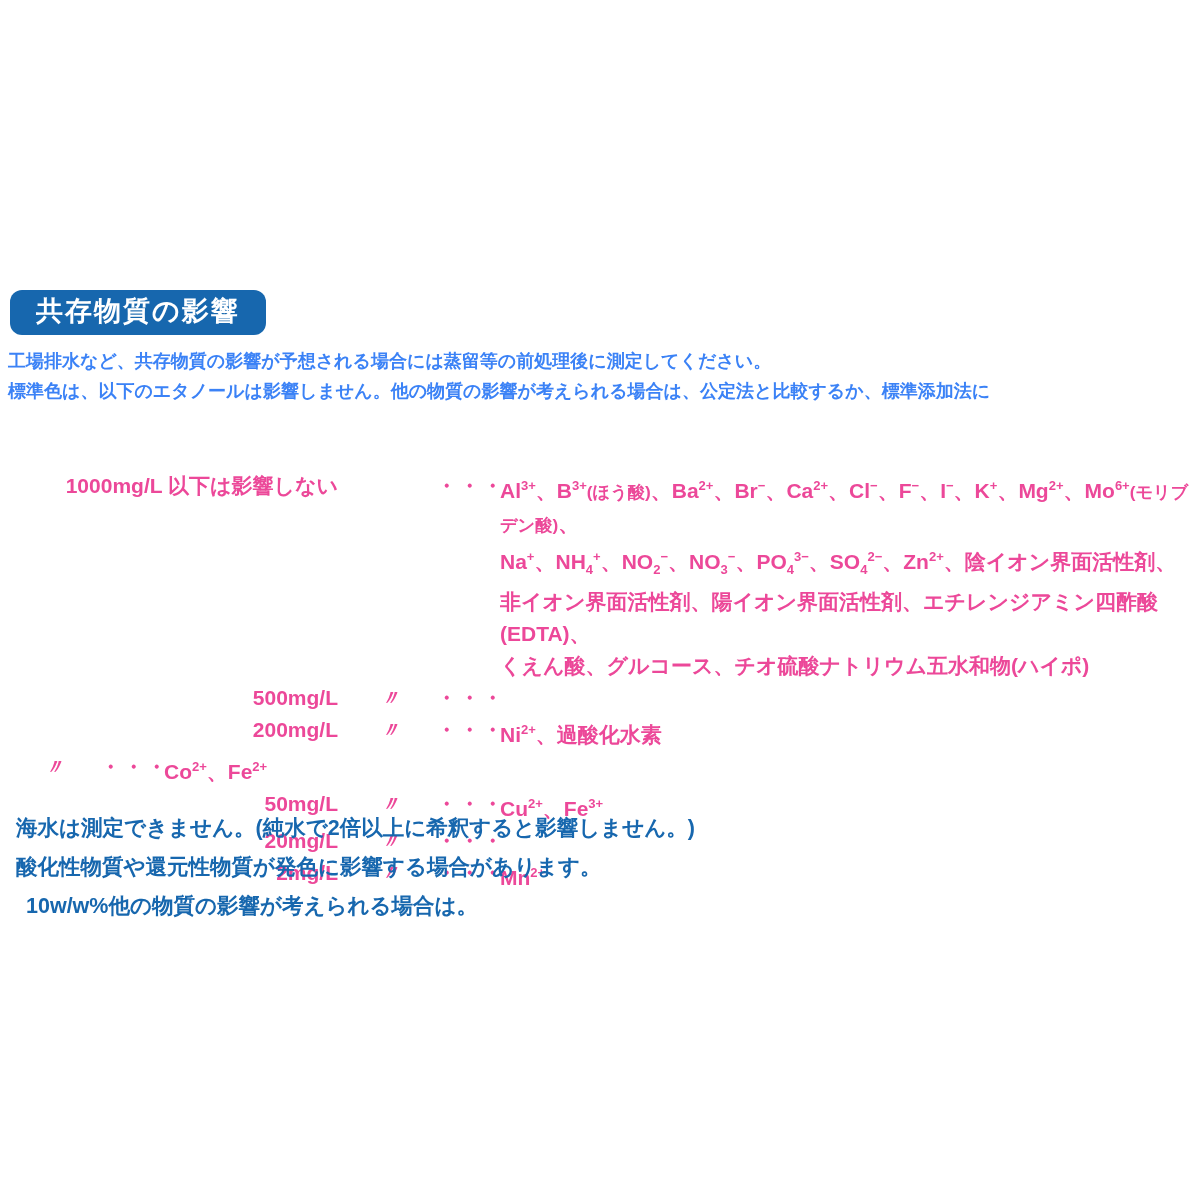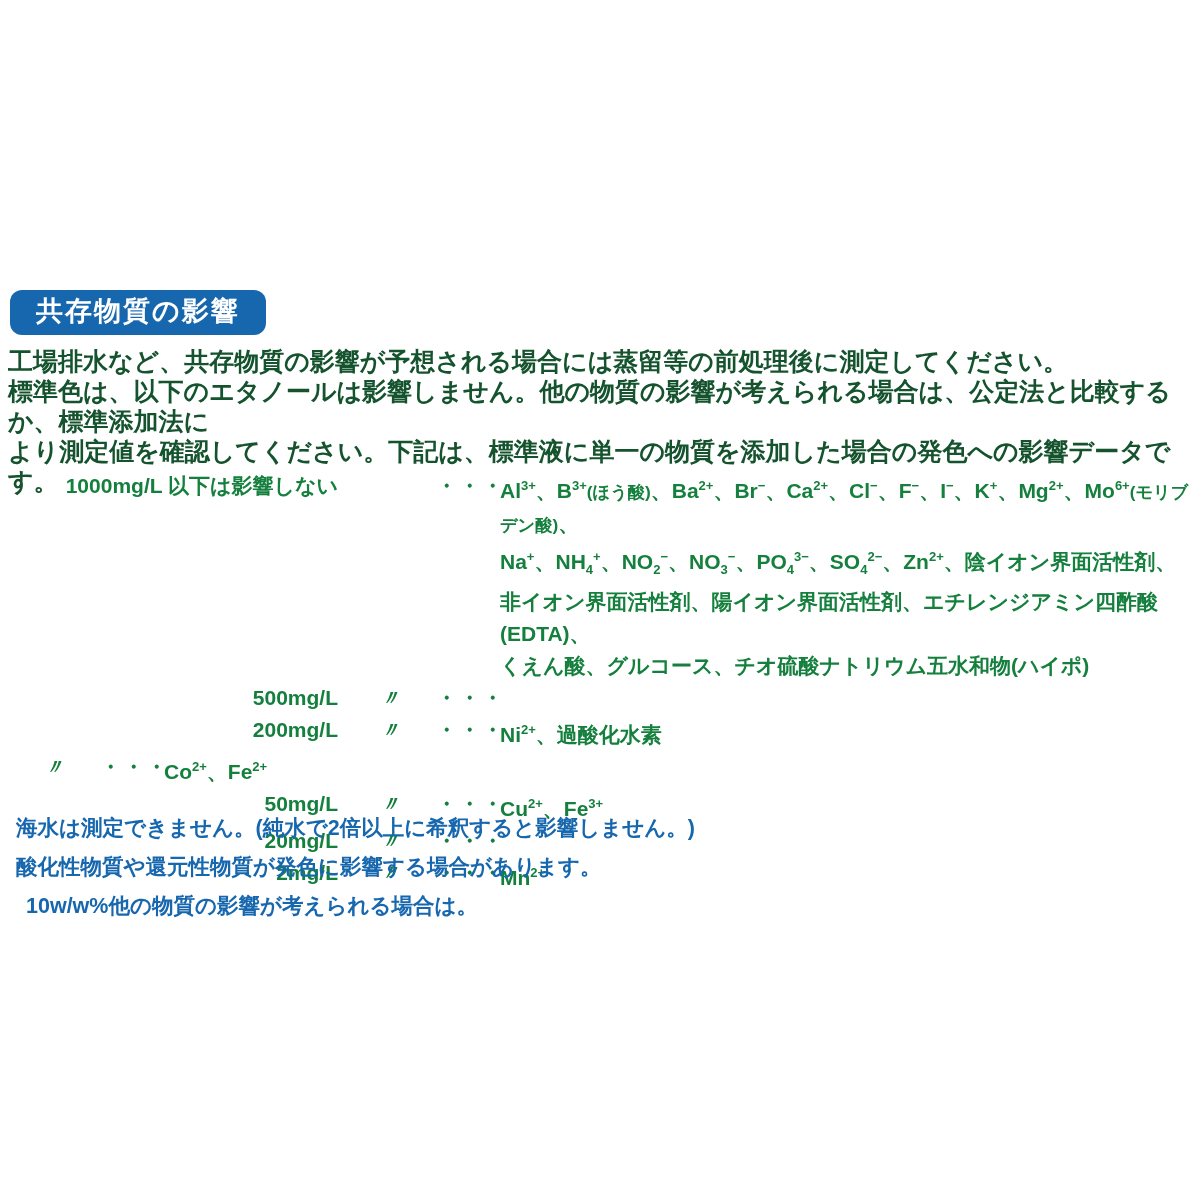--- a/index.html
+++ b/index.html
@@ -37,37 +37,37 @@
     border-radius: 12px;
     line-height: 1.15;
   }
 
   
   .intro {
     position: absolute;
     left: 8px;
     top: 346px;
     width: 1180px;
-    font-size: 25px;
+    font-size: 18px;
     font-weight: bold;
     line-height: 30px;
-    color: #14532d;
+    color: #3b82f6;
     letter-spacing: 0px;
   }
   .intro p { margin: 0; }
 
   
   .table {
     position: absolute;
     left: 8px;
     top: 470px;
     width: 1185px;
     font-size: 21px;
     font-weight: bold;
-    color: #15803d;
+    color: #ec4899;
   }
   .row {
     display: flex;
     align-items: flex-start;
     line-height: 32px;
   }
   .c-conc {
     width: 330px;
     text-align: right;
     padding-right: 6px;
@@ -119,21 +119,20 @@
 </head>
 <body>
 
 <div class="page">
 
   <div class="heading-pill">共存物質の影響</div>
 
   <div class="intro">
     <p>工場排水など、共存物質の影響が予想される場合には蒸留等の前処理後に測定してください。</p>
     <p>標準色は、以下のエタノールは影響しません。他の物質の影響が考えられる場合は、公定法と比較するか、標準添加法に</p>
-    <p>より測定値を確認してください。下記は、標準液に単一の物質を添加した場合の発色への影響データです。</p>
   </div>
 
   <div class="table">
       <div class="row">
         <div class="c-conc">1000mg/L 以下は影響しない</div>
         <div class="c-mid"></div>
         <div class="c-dots">・・・</div>
         <div class="c-sub">Al<sup>3+</sup>、B<sup>3+</sup><span class="small-note">(ほう酸)</span>、Ba<sup>2+</sup>、Br<sup>−</sup>、Ca<sup>2+</sup>、Cl<sup>−</sup>、F<sup>−</sup>、I<sup>−</sup>、K<sup>+</sup>、Mg<sup>2+</sup>、Mo<sup>6+</sup><span class="small-note">(モリブデン酸)</span>、<span class="cont">Na<sup>+</sup>、NH<sub>4</sub><sup>+</sup>、NO<sub>2</sub><sup>−</sup>、NO<sub>3</sub><sup>−</sup>、PO<sub>4</sub><sup>3−</sup>、SO<sub>4</sub><sup>2−</sup>、Zn<sup>2+</sup>、陰イオン界面活性剤、</span><span class="cont">非イオン界面活性剤、陽イオン界面活性剤、エチレンジアミン四酢酸(EDTA)、</span><span class="cont">くえん酸、グルコース、チオ硫酸ナトリウム五水和物(ハイポ)</span></div>
       </div>
       <div class="row">

